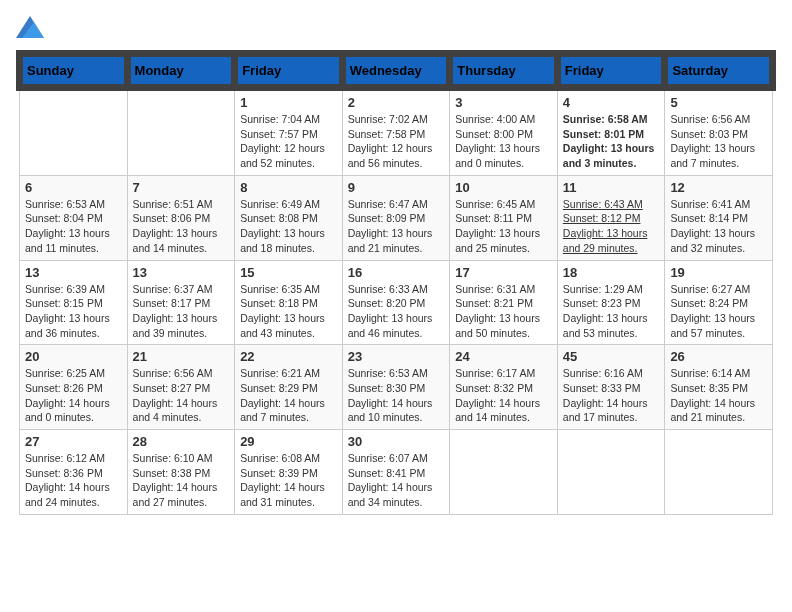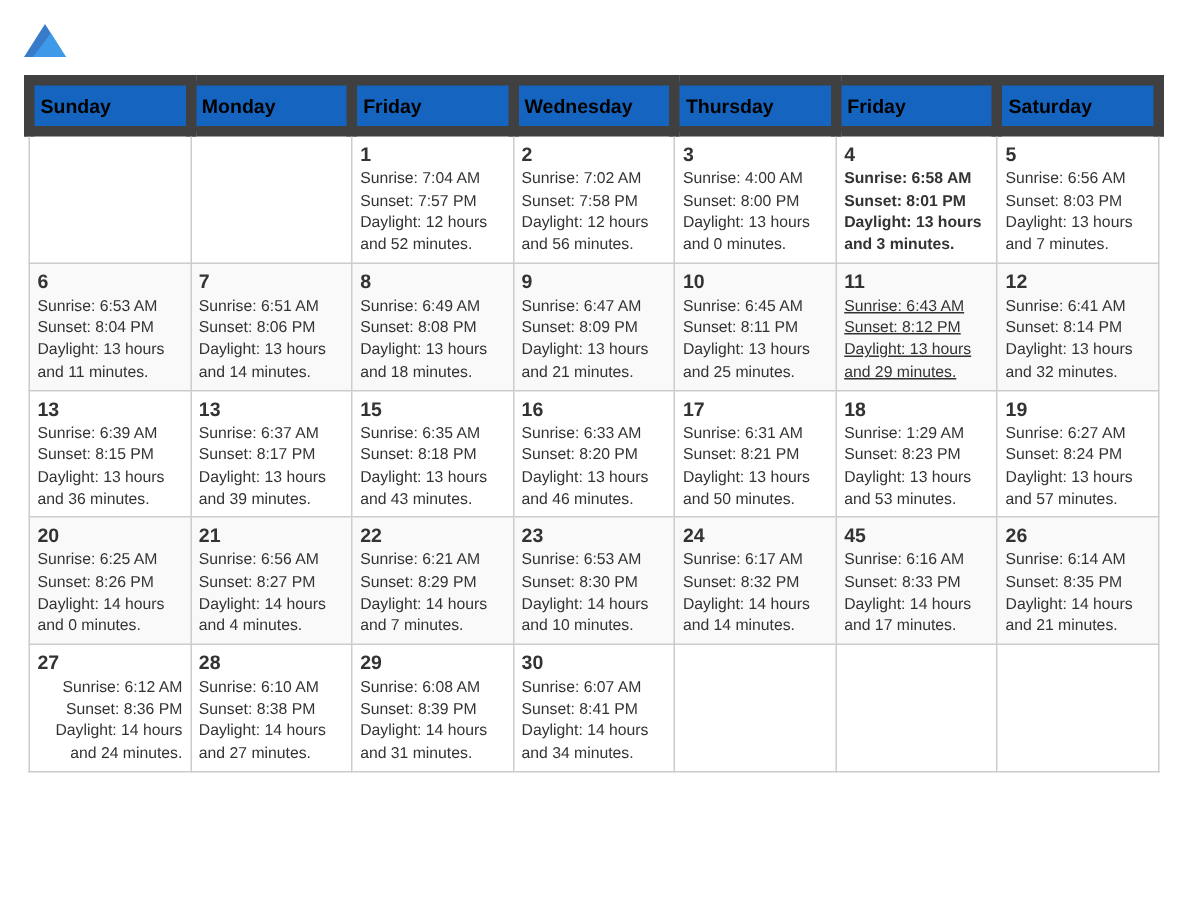--- a/index.html
+++ b/index.html
@@ -285,21 +285,21 @@
         <td>
           <span class="day-number">26</span>
           <div class="day-info" style="white-space: pre-line;">Sunrise: 6:14 AM
 Sunset: 8:35 PM
 Daylight: 14 hours and 21 minutes.</div>
         </td>
       </tr>
       <tr>
         <td>
           <span class="day-number">27</span>
-          <div class="day-info" style="white-space: pre-line; text-align: right;">Sunrise: 6:12 AM
+          <div class="day-info" style="white-space: pre-line;">Sunrise: 6:12 AM
 Sunset: 8:36 PM
 Daylight: 14 hours and 24 minutes.</div>
         </td>
         <td>
           <span class="day-number">28</span>
           <div class="day-info" style="white-space: pre-line;">Sunrise: 6:10 AM
 Sunset: 8:38 PM
 Daylight: 14 hours and 27 minutes.</div>
         </td>
         <td>

